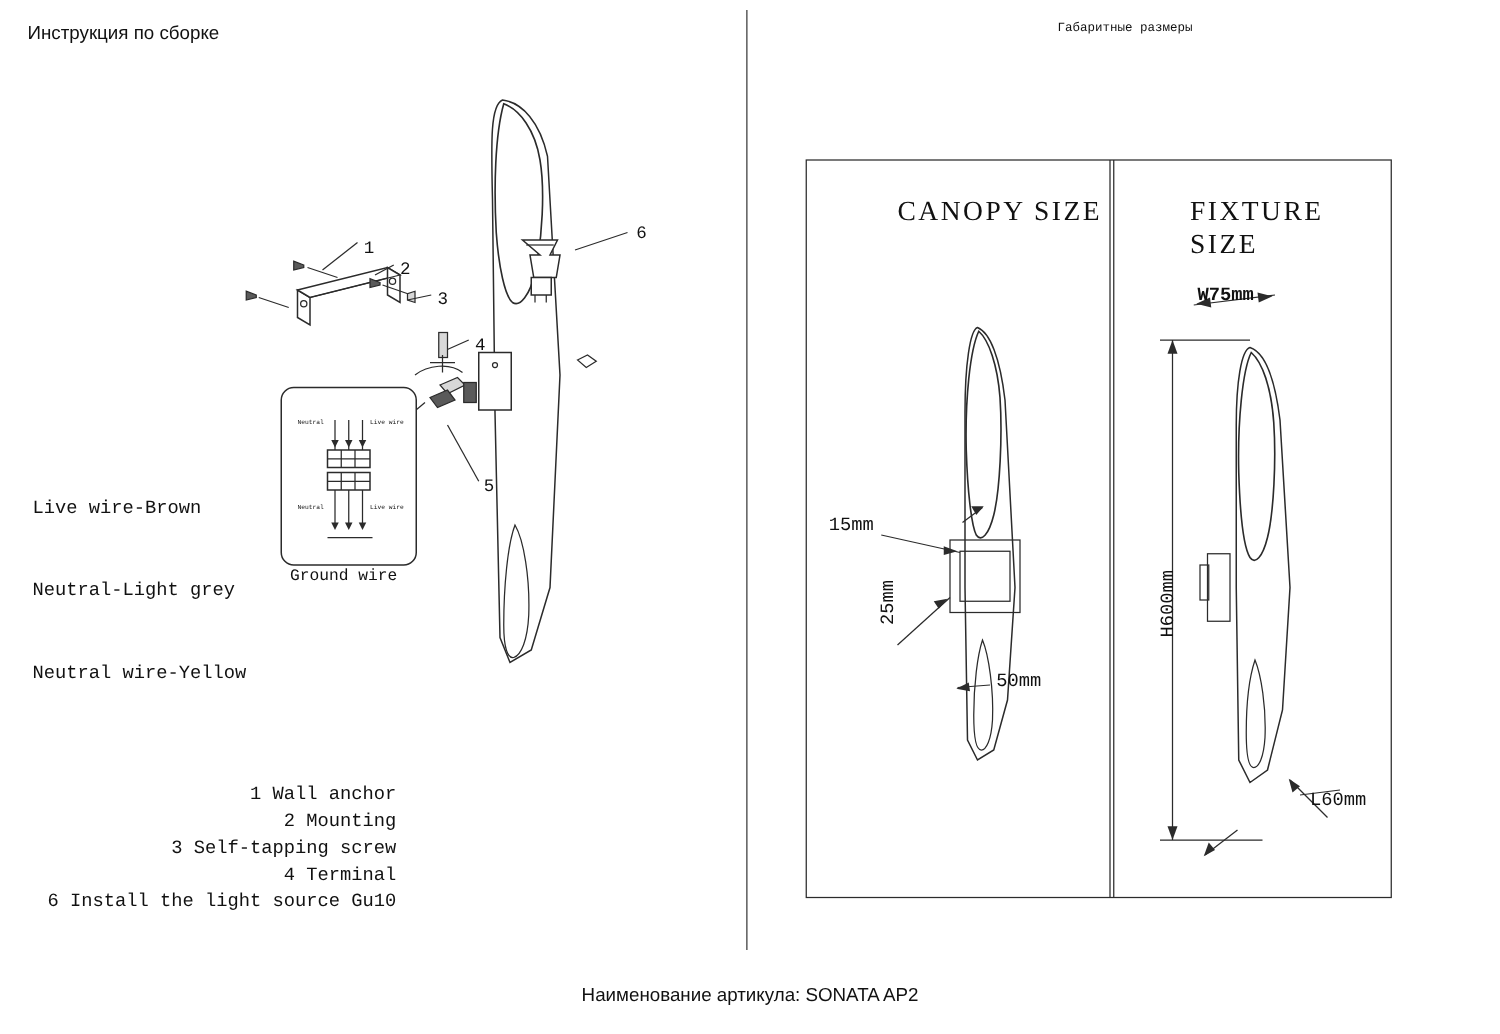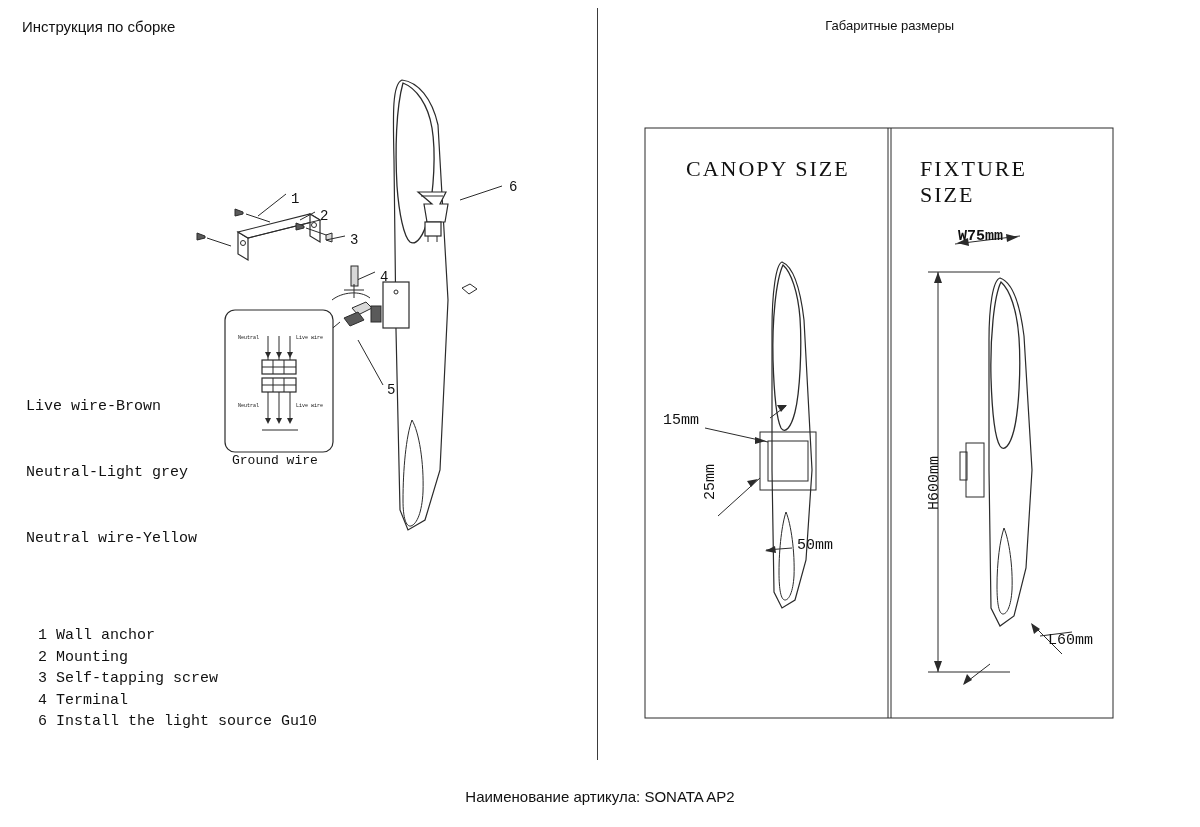--- a/index.html
+++ b/index.html
@@ -17,21 +17,21 @@
   .sheet { position: absolute; left: 0; top: 0; width: 976px; height: 827px; }
 
   
   .hdr-left {
     position: absolute; left: 22px; top: 18px;
     font-size: 15px; font-family: "Liberation Sans", sans-serif;
     color: #111;
   }
   .hdr-right {
     position: absolute; right: 22px; top: 18px;
-    font-size: 13px; font-family: Liberation Sans, sans-serif;
+    font-size: 10px; font-family: Liberation Mono, monospace;
     color: #111;
   }
 
   
   .v-divider {
     position: absolute; left: 597px; top: 8px;
     width: 1px; height: 752px;
     background: #3b3b3b;
   }
 
@@ -48,21 +48,21 @@
     font-family: "Liberation Mono", monospace;
     font-size: 13px; color: #111;
   }
 
   
   .parts-list {
     position: absolute; left: 38px; top: 625px;
     font-family: "Liberation Mono", monospace;
     font-size: 15px; line-height: 21.5px; color: #111;
   }
-  .parts-list .row { white-space: pre; }
+  .parts-list .row { white-space: pre; text-align: right; }
 
   
   .callout {
     position: absolute;
     font-family: "Liberation Mono", monospace;
     font-size: 14px; color: #111;
   }
 
   
   .dim {
@@ -71,21 +71,21 @@
     font-size: 15px; color: #111;
     white-space: pre;
   }
   .dim.vert {
     transform: rotate(-90deg);
     transform-origin: left top;
   }
   .panel-title {
     position: absolute;
     font-family: "Liberation Serif", serif;
-    font-size: 22px; letter-spacing: 2px; color: #111;
+    font-size: 22px; letter-spacing: 2px; color: #111; margin-left: 32px;
   }
 
   
   .tiny {
     position: absolute;
     font-family: "Liberation Mono", monospace;
     font-size: 5px; color: #111;
     white-space: pre;
   }
 

